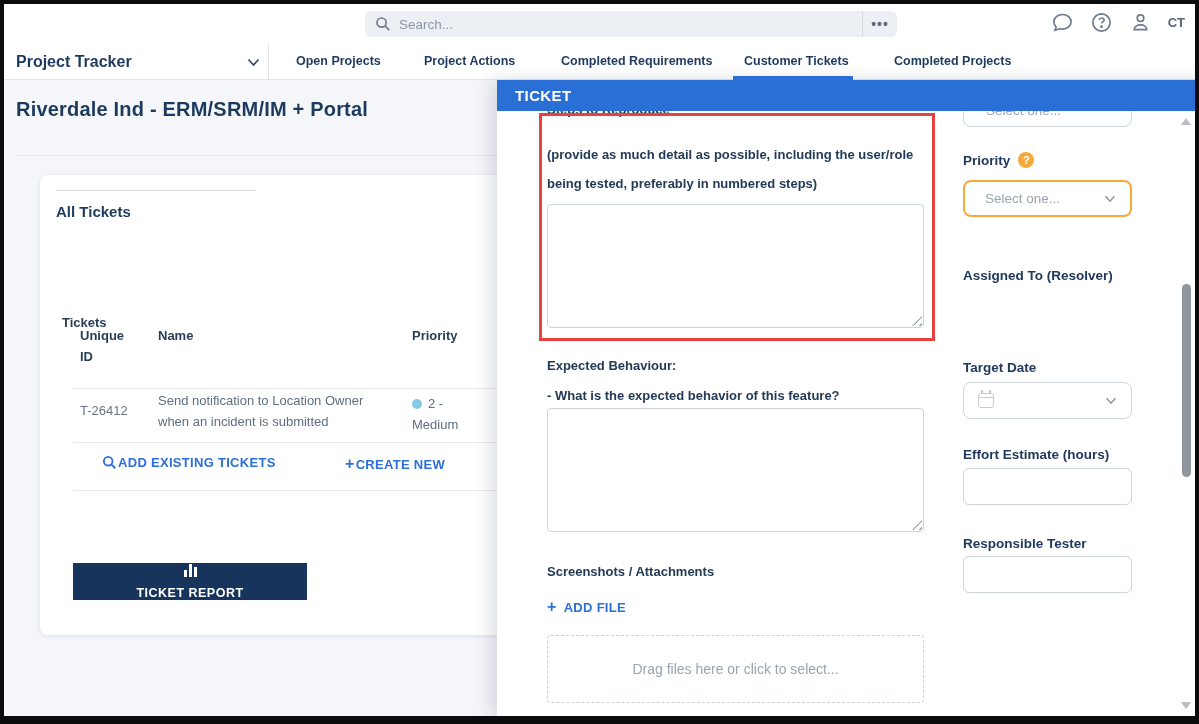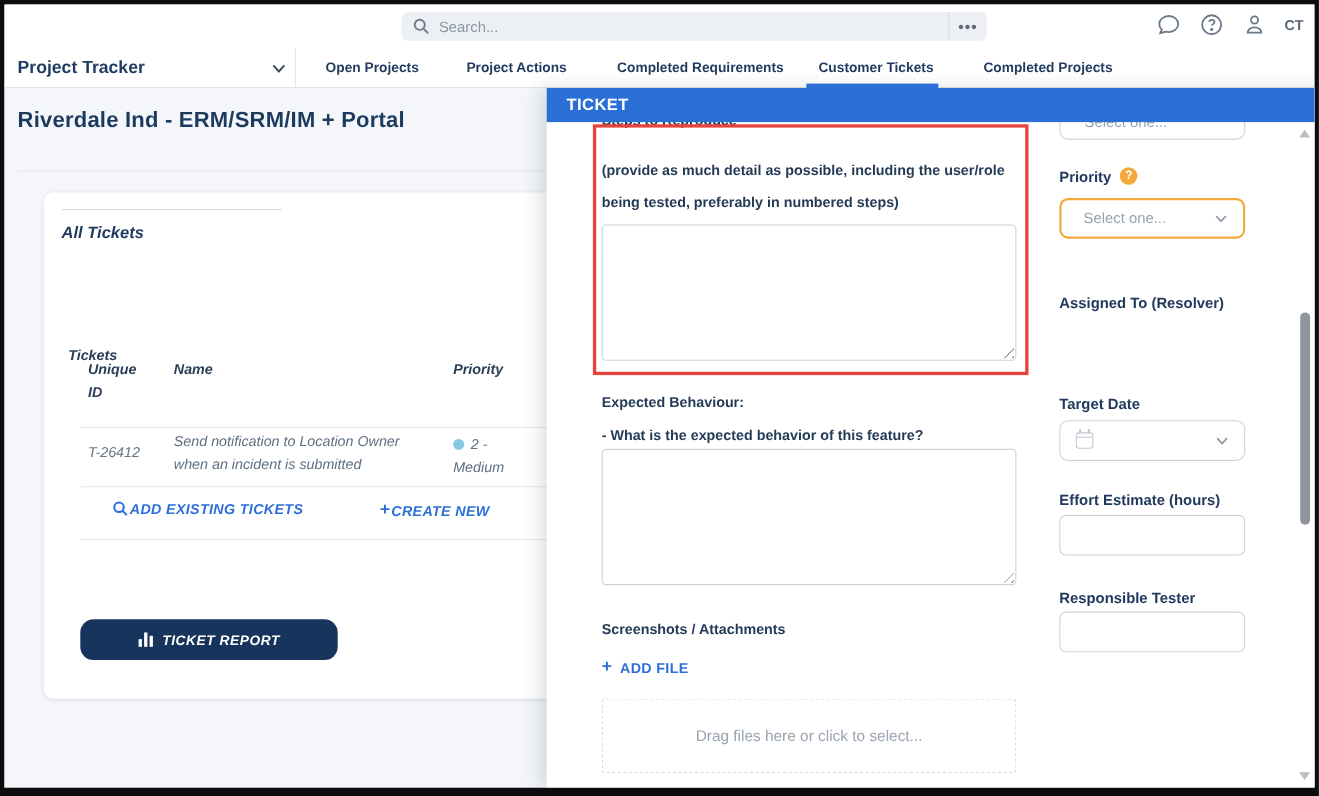--- a/index.html
+++ b/index.html
@@ -33,40 +33,40 @@
          font-weight:700; color:#1E3A5F; cursor:pointer; white-space:nowrap; }
   .tab-underline { position:absolute; left:729px; top:72px; width:120px; height:4px;
                    background:#2D6FD9; z-index:3; }
 
   
   .page { position:absolute; left:0; top:76px; width:100%; bottom:0; background:#F4F6F9; }
   .page-title { position:absolute; left:12px; top:18px; font-size:20px; font-weight:700;
                 color:#1C3A5E; letter-spacing:.2px; }
   .page-sep { position:absolute; left:12px; top:75px; width:481px; height:1px; background:#E3E6EA; }
   .card { position:absolute; left:36px; top:95px; width:470px; height:460px; background:#fff;
-          border-radius:8px; box-shadow:0 1px 5px rgba(20,40,70,.10);font-style:italic; }
+          border-radius:8px; box-shadow:0 1px 5px rgba(20,40,70,.10); }
   .card-topline { position:absolute; left:16px; top:15px; width:200px; height:1px; background:#D9DDE2; }
   .card-title { position:absolute; left:16px; top:28px; font-size:15px; font-weight:700; color:#1E3A5F; }
   .tickets-label { position:absolute; left:22px; top:120px; font-size:13px; font-weight:700; color:#2A3E57;margin-top:20px; }
   .th { position:absolute; top:150px; font-size:13px; font-weight:700; color:#2A3E57; line-height:21px; }
   .th-id { left:40px; width:58px; } .th-name { left:118px; width:232px; } .th-priority { left:372px; width:70px; }
   .tline { position:absolute; left:33px; right:0; height:1px; background:#E6E9ED; }
   .cell { position:absolute; font-size:13px; color:#5E6F82; line-height:21px; }
   .cell-id { left:40px; top:225px; color:#6A7686; }
   .cell-name { left:118px; top:215px; width:232px; }
   .cell-priority { left:372px; top:218px; width:70px; }
   .pri-dot { display:inline-block; width:10px; height:10px; border-radius:50%;
              background:#85C9E2; margin-right:6px; vertical-align:-1px; }
   .link-row-btn { position:absolute; top:280px; display:flex; align-items:center; gap:1px;
                   font-size:13px; font-weight:700; color:#2D6FD9; letter-spacing:.3px; cursor:pointer; }
   .link-add { left:62px; } .link-create { left:305px; }
   .plus-glyph { font-size:16px; font-weight:700; }
   .report-btn { position:absolute; left:33px; top:388px; width:234px; height:37px; background:#17345C;
-                border-radius:12px; display:flex; align-items:center; justify-content:center; gap:9px;
-                color:#fff; font-size:12.5px; font-weight:700; letter-spacing:.5px; cursor:pointer; }
+                border-radius:0; display:flex; align-items:center; justify-content:center; gap:9px;
+                color:#fff; font-size:12.5px; font-weight:700; letter-spacing:.5px; cursor:pointer;flex-direction:column; }
   .bars { display:flex; align-items:flex-end; gap:2px; height:13px; }
   .bars i { display:block; width:3px; background:#fff; }
   .bars i:nth-child(1){height:7px;} .bars i:nth-child(2){height:13px;} .bars i:nth-child(3){height:10px;}
 
   
   .modal { position:absolute; left:493px; top:76px; width:784px; bottom:0; background:#fff;
            box-shadow:-6px 0 16px rgba(15,30,60,.14); }
   .modal-header { position:absolute; left:0; top:0; width:100%; height:31px; background:#2A6FD6;
                   z-index:6; display:flex; align-items:center; }
   .modal-title { color:#fff; font-size:15px; font-weight:700; letter-spacing:.4px; margin-left:18px; }

